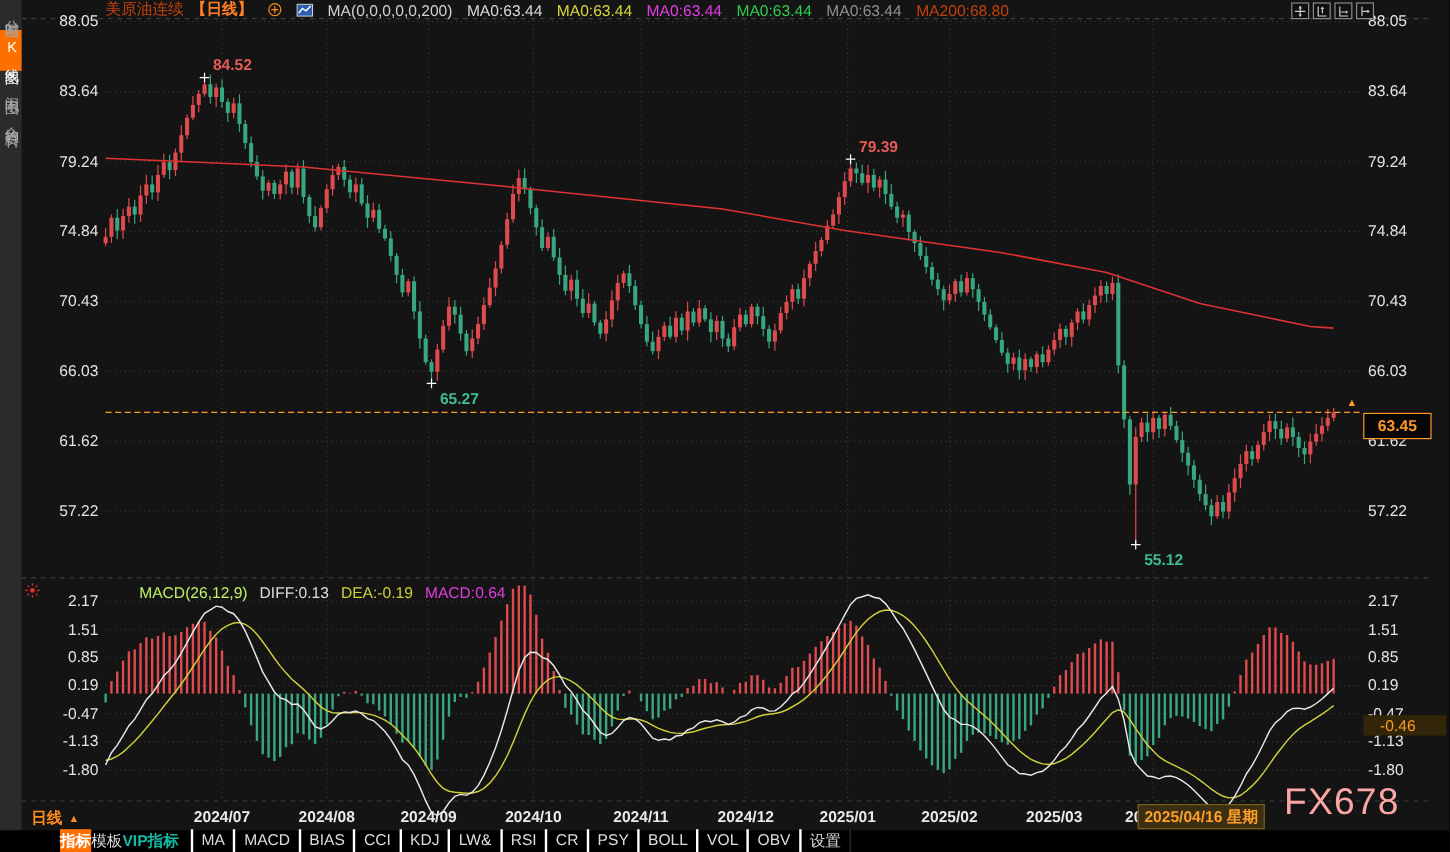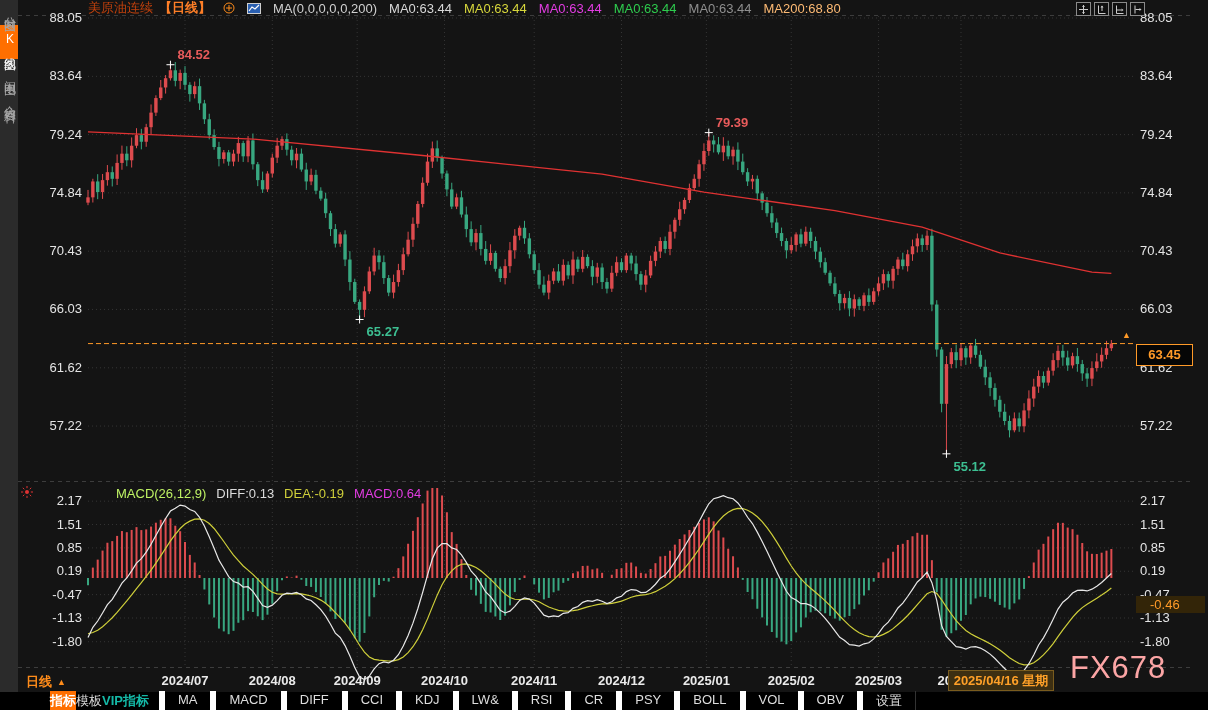--- a/index.html
+++ b/index.html
@@ -51,21 +51,21 @@
                   font-weight:bold;z-index:6;}
   #watermark{left:1070px;top:650px;font-size:31px;color:#fca5a5;z-index:5;letter-spacing:1px;}
 
   
   #toolbar{left:0;bottom:0;width:1208px;height:18px;background:#000;z-index:7;
            display:flex;align-items:center;padding-left:50px;box-sizing:border-box;
            font-size:13px;color:#ddd;}
   .tb-tab{padding:1px 0;cursor:pointer;}
   .tb-tab.sel{background:#ff6f00;color:#fff;font-weight:bold;}
   .tb-tab.vip{color:#14b8a6;font-weight:bold;margin-right:10px;}
-  .ind{padding:1px 13px;border-left:6px solid #ffffff;cursor:pointer;}
+  .ind{padding:1px 7px;border-left:2px solid #ffffff;cursor:pointer;}
   .ind:last-child{border-right:1px solid #333;}
 
   #alert-ic{left:20px;top:485px;z-index:3;}
 </style>
 </head>
 <body>
 
 <div id="app">
 
   <svg id="chart-canvas" width="1208" height="710">
@@ -766,21 +766,21 @@
           <rect x="0.5" y="0.5" width="13" height="10" fill="#2a5fb0" stroke="#cfcfcf"></rect>
           <polyline points="2,8 5,4 8,6 12,2" fill="none" stroke="#fff" stroke-width="1.2"></polyline>
         </svg>
     </span>
     <span style="color:#d0d0d0">MA(0,0,0,0,0,200)</span>
     <span style="color: rgb(216, 216, 216);">MA0:63.44</span>
     <span style="color: rgb(215, 215, 60);">MA0:63.44</span>
     <span style="color: rgb(226, 60, 226);">MA0:63.44</span>
     <span style="color: rgb(46, 204, 78);">MA0:63.44</span>
     <span style="color: rgb(143, 143, 143);">MA0:63.44</span>
-    <span style="color: #fdba74;">MA200:68.80</span>
+    <span style="color: #c2410c;">MA200:68.80</span>
   </div>
 
   <div id="top-icons" class="abs">
     <span class="tool-ic">
       <svg width="9" height="9">
           <path d="M4.5 0v9M0 4.5h9" stroke="#ccc"></path>
           <path d="M4.5 0l-1.5 2h3zM4.5 9l-1.5-2h3z" fill="#ccc"></path>
         </svg>
     </span>
     <span class="tool-ic">
@@ -884,21 +884,21 @@
   <div id="date-highlight" class="abs">2025/04/16 星期三</div>
   <div id="watermark" class="abs">FX678</div>
 
   <div id="toolbar" class="abs">
     <span class="tb-tab sel">指标</span>
     <span class="tb-tab">模板</span>
     <span class="tb-tab vip">VIP指标</span>
     <span id="indicator-list" style="display:flex">
         <span class="ind">MA</span>
         <span class="ind">MACD</span>
-        <span class="ind">DIFF</span>
+        <span class="ind">BIAS</span>
         <span class="ind">CCI</span>
         <span class="ind">KDJ</span>
         <span class="ind">LW&amp;</span>
         <span class="ind">RSI</span>
         <span class="ind">CR</span>
         <span class="ind">PSY</span>
         <span class="ind">BOLL</span>
         <span class="ind">VOL</span>
         <span class="ind">OBV</span>
         <span class="ind">设置</span>

